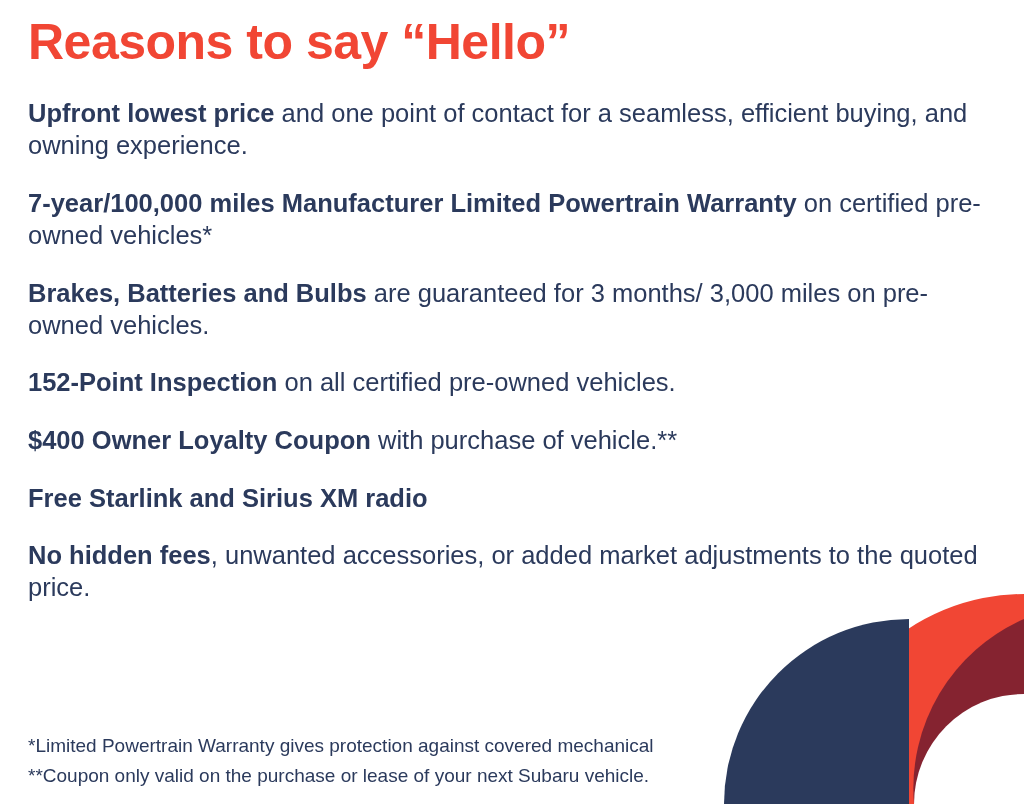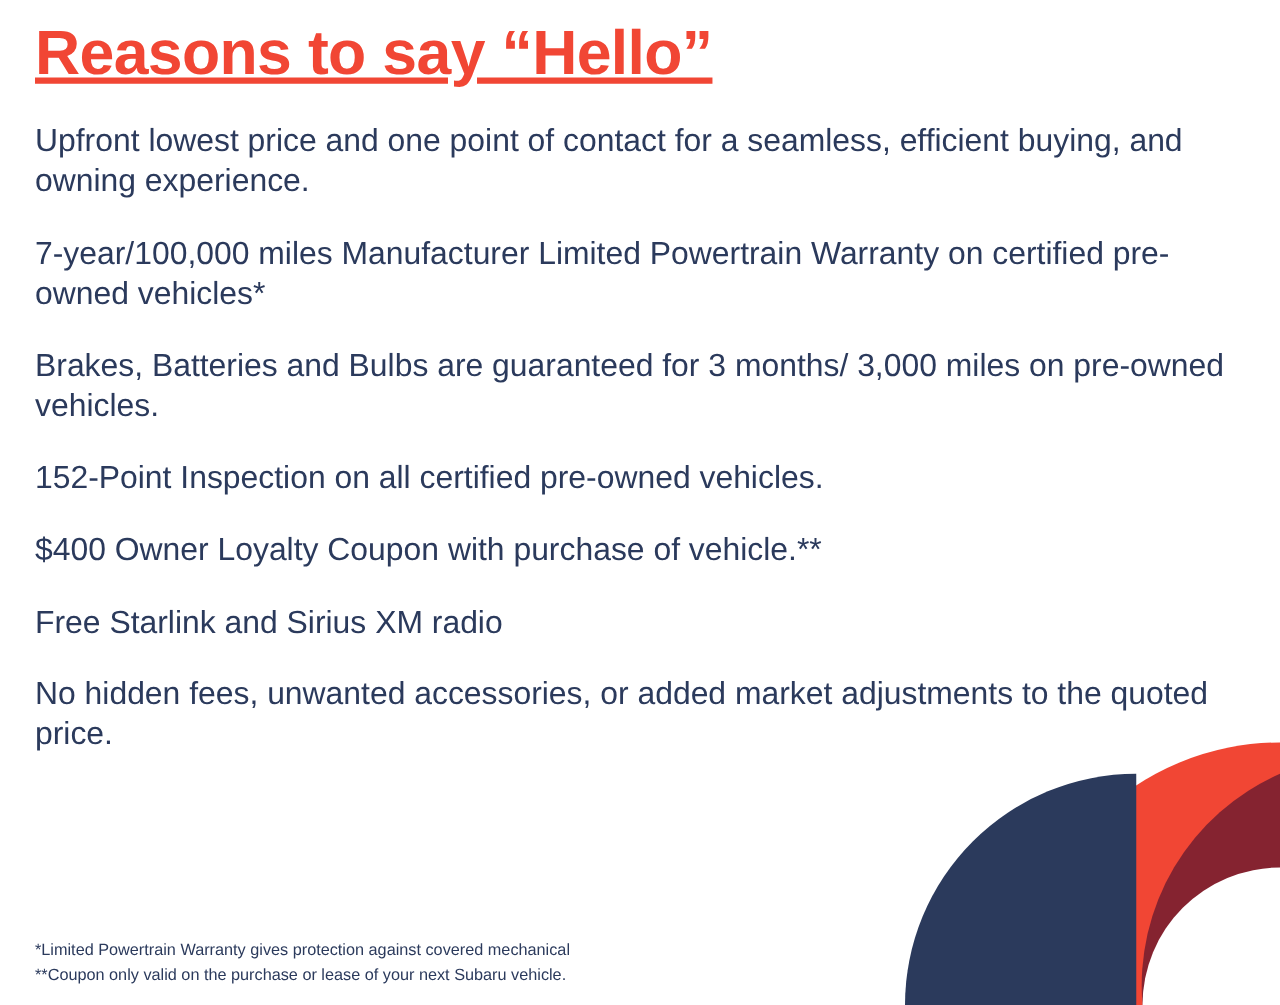--- a/index.html
+++ b/index.html
@@ -23,49 +23,48 @@
     padding: 14px 30px 0 28px;
   }
 
   .title {
     color: #f14634;
     font-size: 50px;
     font-weight: bold;
     letter-spacing: -0.5px;
     line-height: 1.15;
     margin: 0 0 22px 0;
-    text-decoration: underline;
   }
 
   .reasons {
     position: relative;
     z-index: 2;
   }
 
   .reason {
     color: #2b3a5c;
     font-size: 25.5px;
     line-height: 1.26;
     margin-bottom: 21px;
     max-width: 960px;
   }
   .reason b {
-    font-weight: normal;
+    font-weight: bold;
   }
   .reason .rest {
     font-weight: normal;
   }
 
   .footnotes {
     position: absolute;
     left: 28px;
     bottom: 14px;
     z-index: 2;
     color: #2b3a5c;
-    font-size: 13px;
+    font-size: 19px;
     line-height: 1.55;
     max-width: 600px;
   }
   .footnotes div {
     white-space: nowrap;
   }
 
   
   .decor {
     position: absolute;

